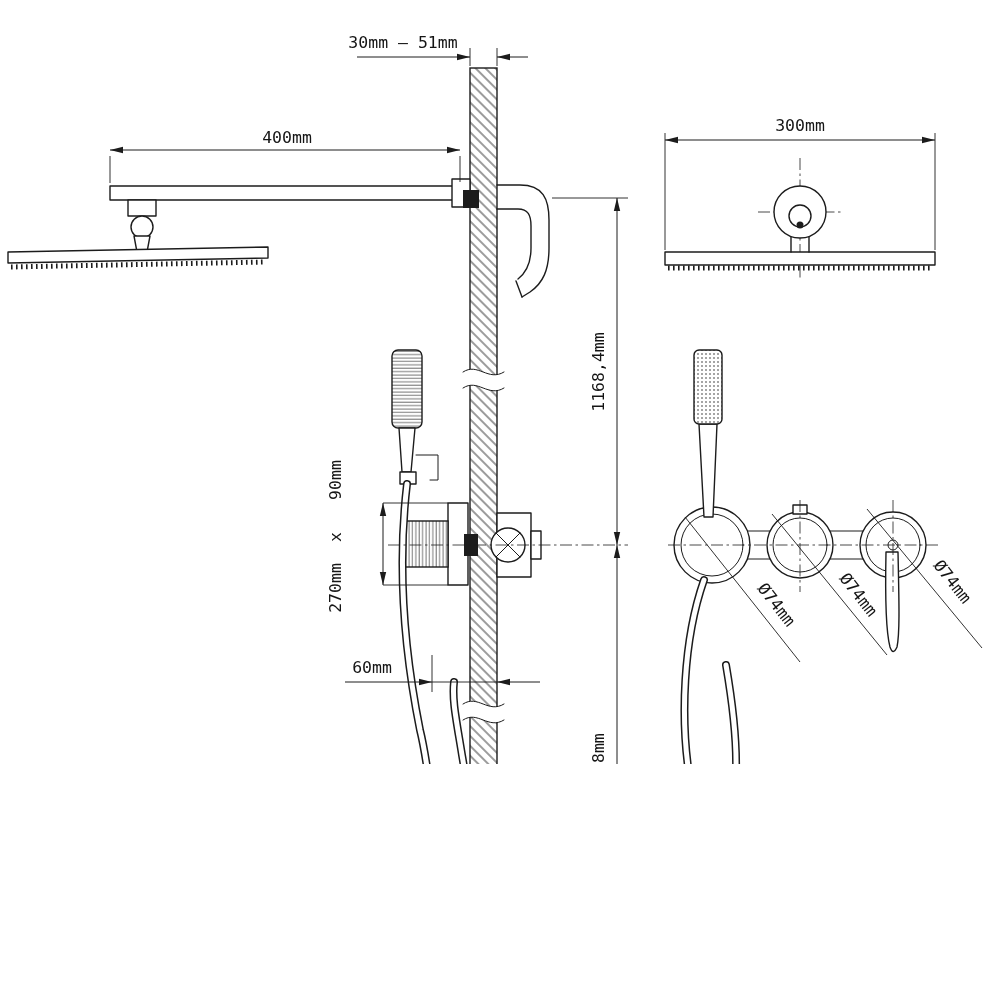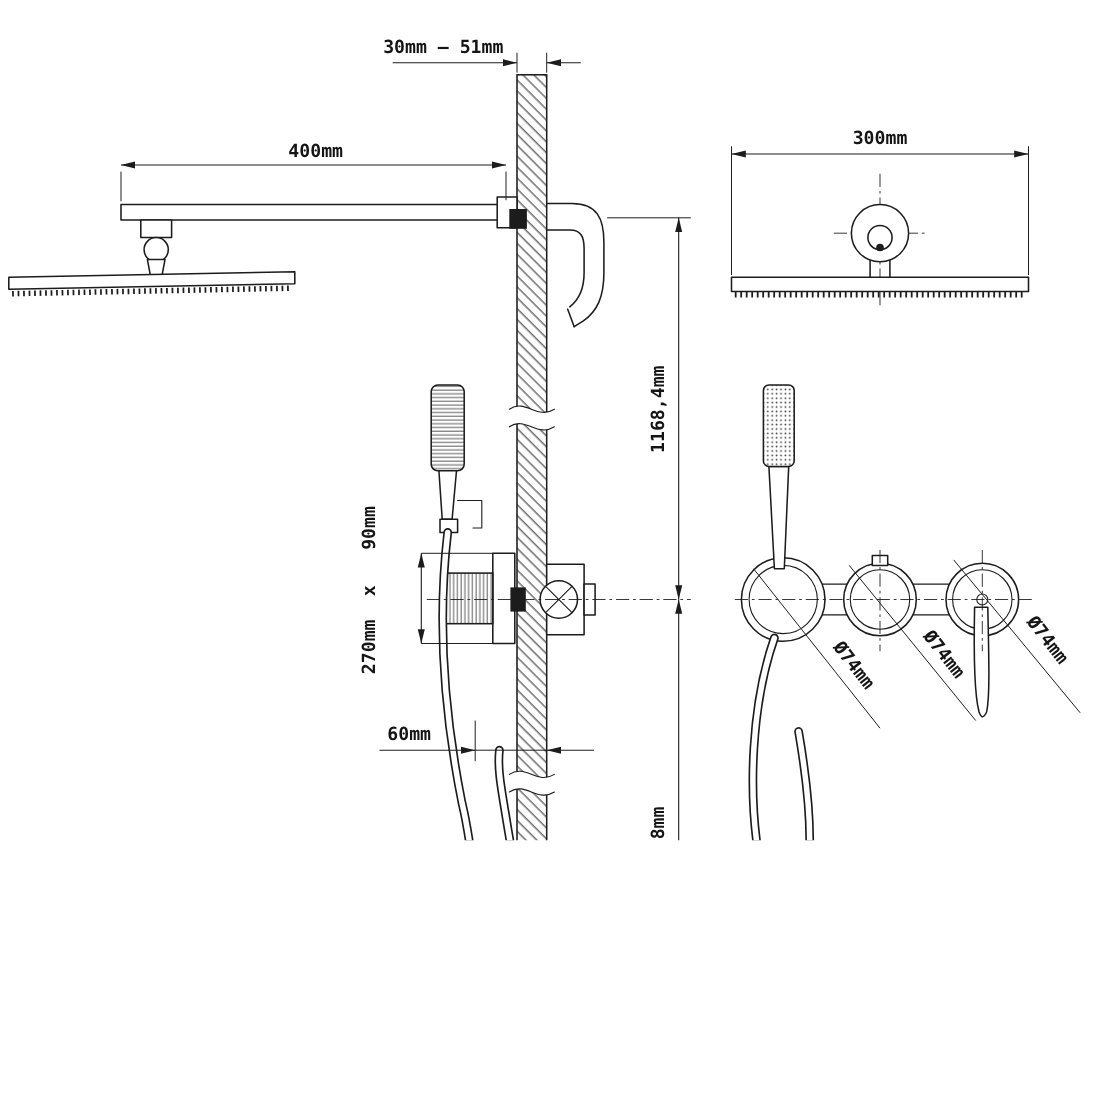--- a/index.html
+++ b/index.html
@@ -1,16 +1,16 @@
 <!DOCTYPE html>
 <html><head>
 <meta charset="utf-8">
 <style>
   html,body{margin:0;padding:0;background:#ffffff;}
-  .canvas{position:relative;width:1000px;height:764px;background:#ffffff;overflow:hidden;font-weight:bold;}
+  .canvas{position:relative;width:1000px;height:764px;background:#ffffff;overflow:hidden;}
   svg{display:block;}
   .s  {stroke:#1c1c1c;fill:none;stroke-width:1.4;stroke-linecap:round;stroke-linejoin:round;}
   .sf {stroke:#1c1c1c;fill:#ffffff;stroke-width:1.4;stroke-linejoin:round;}
   .thin{stroke-width:1;}
   .blk{fill:#1c1c1c;stroke:none;}
   .ext{stroke:#1c1c1c;stroke-width:0.9;fill:none;}
   .dim{stroke:#1c1c1c;stroke-width:1;fill:none;marker-start:url(#ah);marker-end:url(#ah);}
   .dimE{stroke:#1c1c1c;stroke-width:1;fill:none;marker-end:url(#ah);}
   .dimS{stroke:#1c1c1c;stroke-width:1;fill:none;marker-start:url(#ah);}
   .cl {stroke:#1c1c1c;stroke-width:0.8;fill:none;stroke-dasharray:12 3.5 2.5 3.5;}

